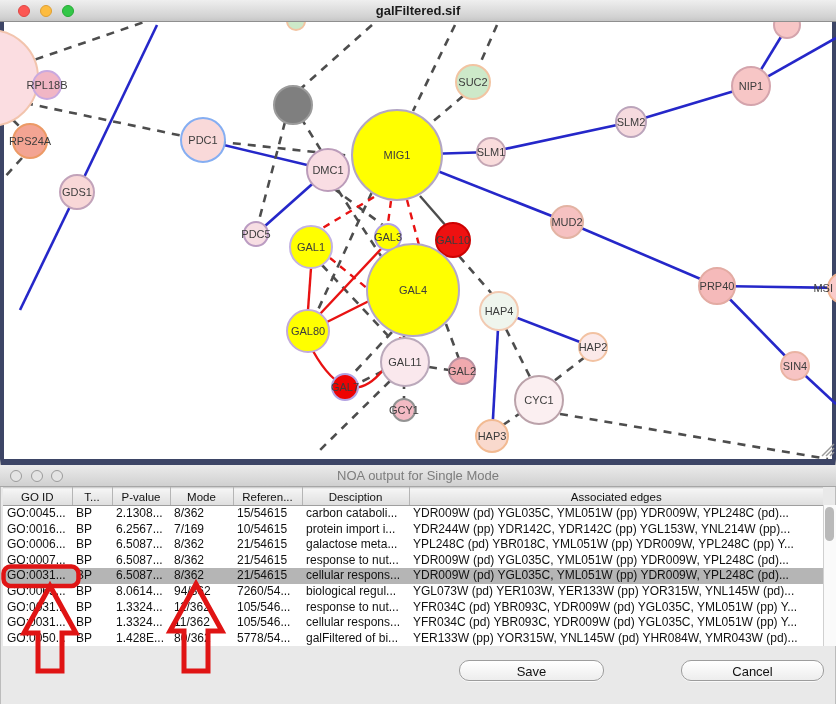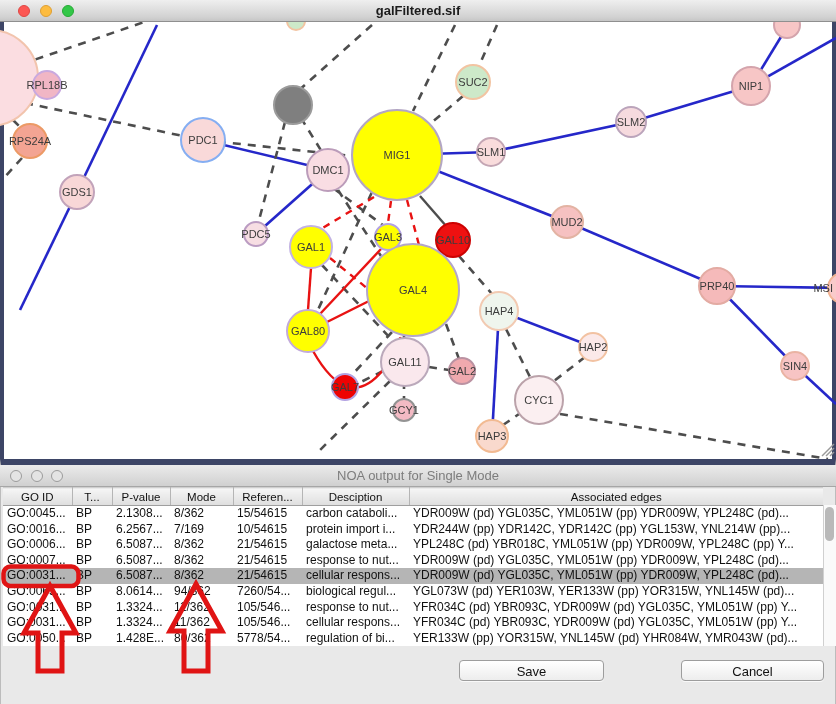--- a/index.html
+++ b/index.html
@@ -47,21 +47,21 @@
     padding:0 0 0 4px;box-sizing:border-box;}
   .noa-table tbody tr{background:#fff;}
   .noa-table tbody tr.selected{background:#b5b5b5;}
   .tbody-bg{position:absolute;left:3px;top:505px;width:820px;height:141px;background:#fff;
     border-left:1px solid #8a8a8a;box-sizing:border-box;z-index:0;}
   .scrollbar{position:absolute;left:823px;top:505px;width:13px;height:141px;
     background:#fafafa;border-left:1px solid #d0d0d0;box-sizing:border-box;}
   .scroll-thumb{position:absolute;left:825px;top:507px;width:9px;height:34px;
     border-radius:5px;background:#b9b9b9;}
 
-  .mac-btn{position:absolute;height:21px;border:1px solid #9d9d9d;border-radius:4px;
+  .mac-btn{position:absolute;height:21px;border:1px solid #9d9d9d;border-radius:10px;
     background:linear-gradient(#ffffff,#ededed);font-size:13px;color:#111;
     text-align:center;line-height:19px;box-sizing:border-box;
     box-shadow:0 1px 0 rgba(255,255,255,.7);}
 
   #annot-svg{position:absolute;left:0;top:0;z-index:50;pointer-events:none;}
 </style>
 </head>
 <body>
 
 <div id="app">
@@ -366,21 +366,21 @@
           <td>105/546...</td>
           <td>cellular respons...</td>
           <td>YFR034C (pd) YBR093C, YDR009W (pd) YGL035C, YML051W (pp) Y...</td>
         </tr>
         <tr>
           <td>GO:0050...</td>
           <td>BP</td>
           <td>1.428E...</td>
           <td>80/362</td>
           <td>5778/54...</td>
-          <td>regulation of bi...</td>
+          <td>galFiltered of bi...</td>
           <td>YER133W (pp) YOR315W, YNL145W (pd) YHR084W, YMR043W (pd)...</td>
         </tr>
       </tbody>
   </table>
   <div class="scrollbar"></div>
   <div class="scroll-thumb"></div>
 
   <button class="mac-btn" style="left:459px;top:660px;width:145px">Save</button>
   <button class="mac-btn" style="left:681px;top:660px;width:143px">Cancel</button>
 

